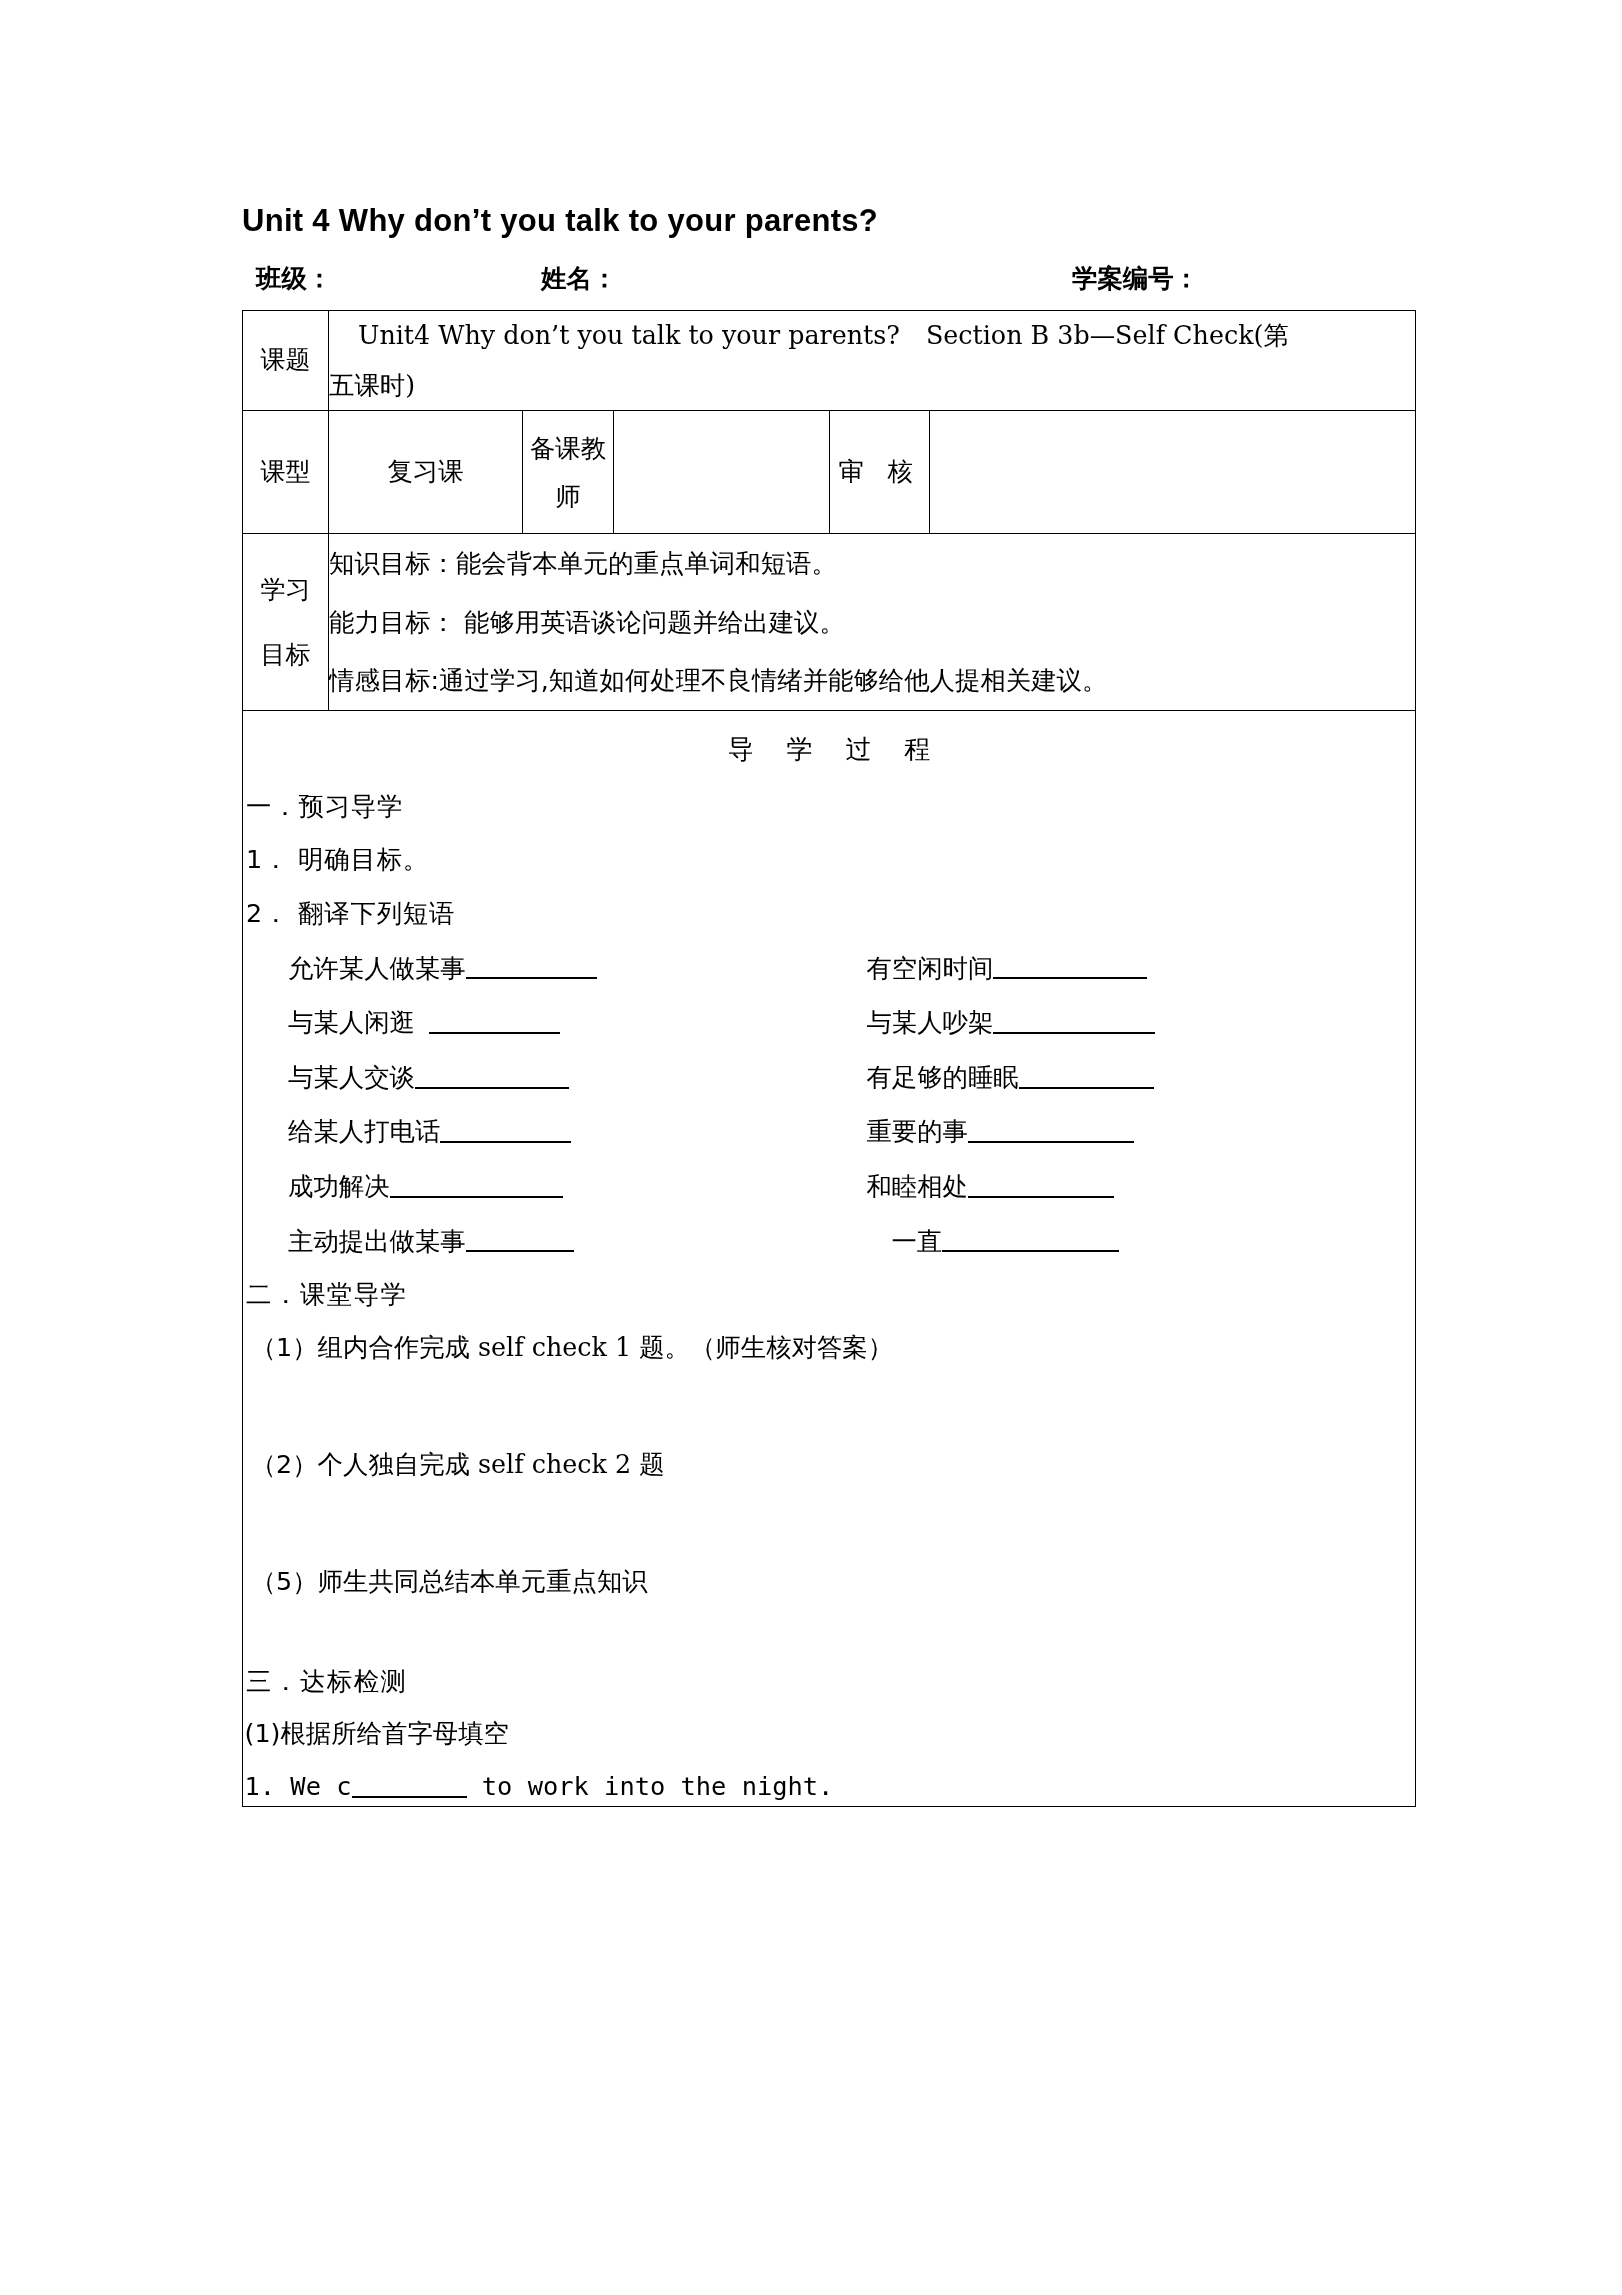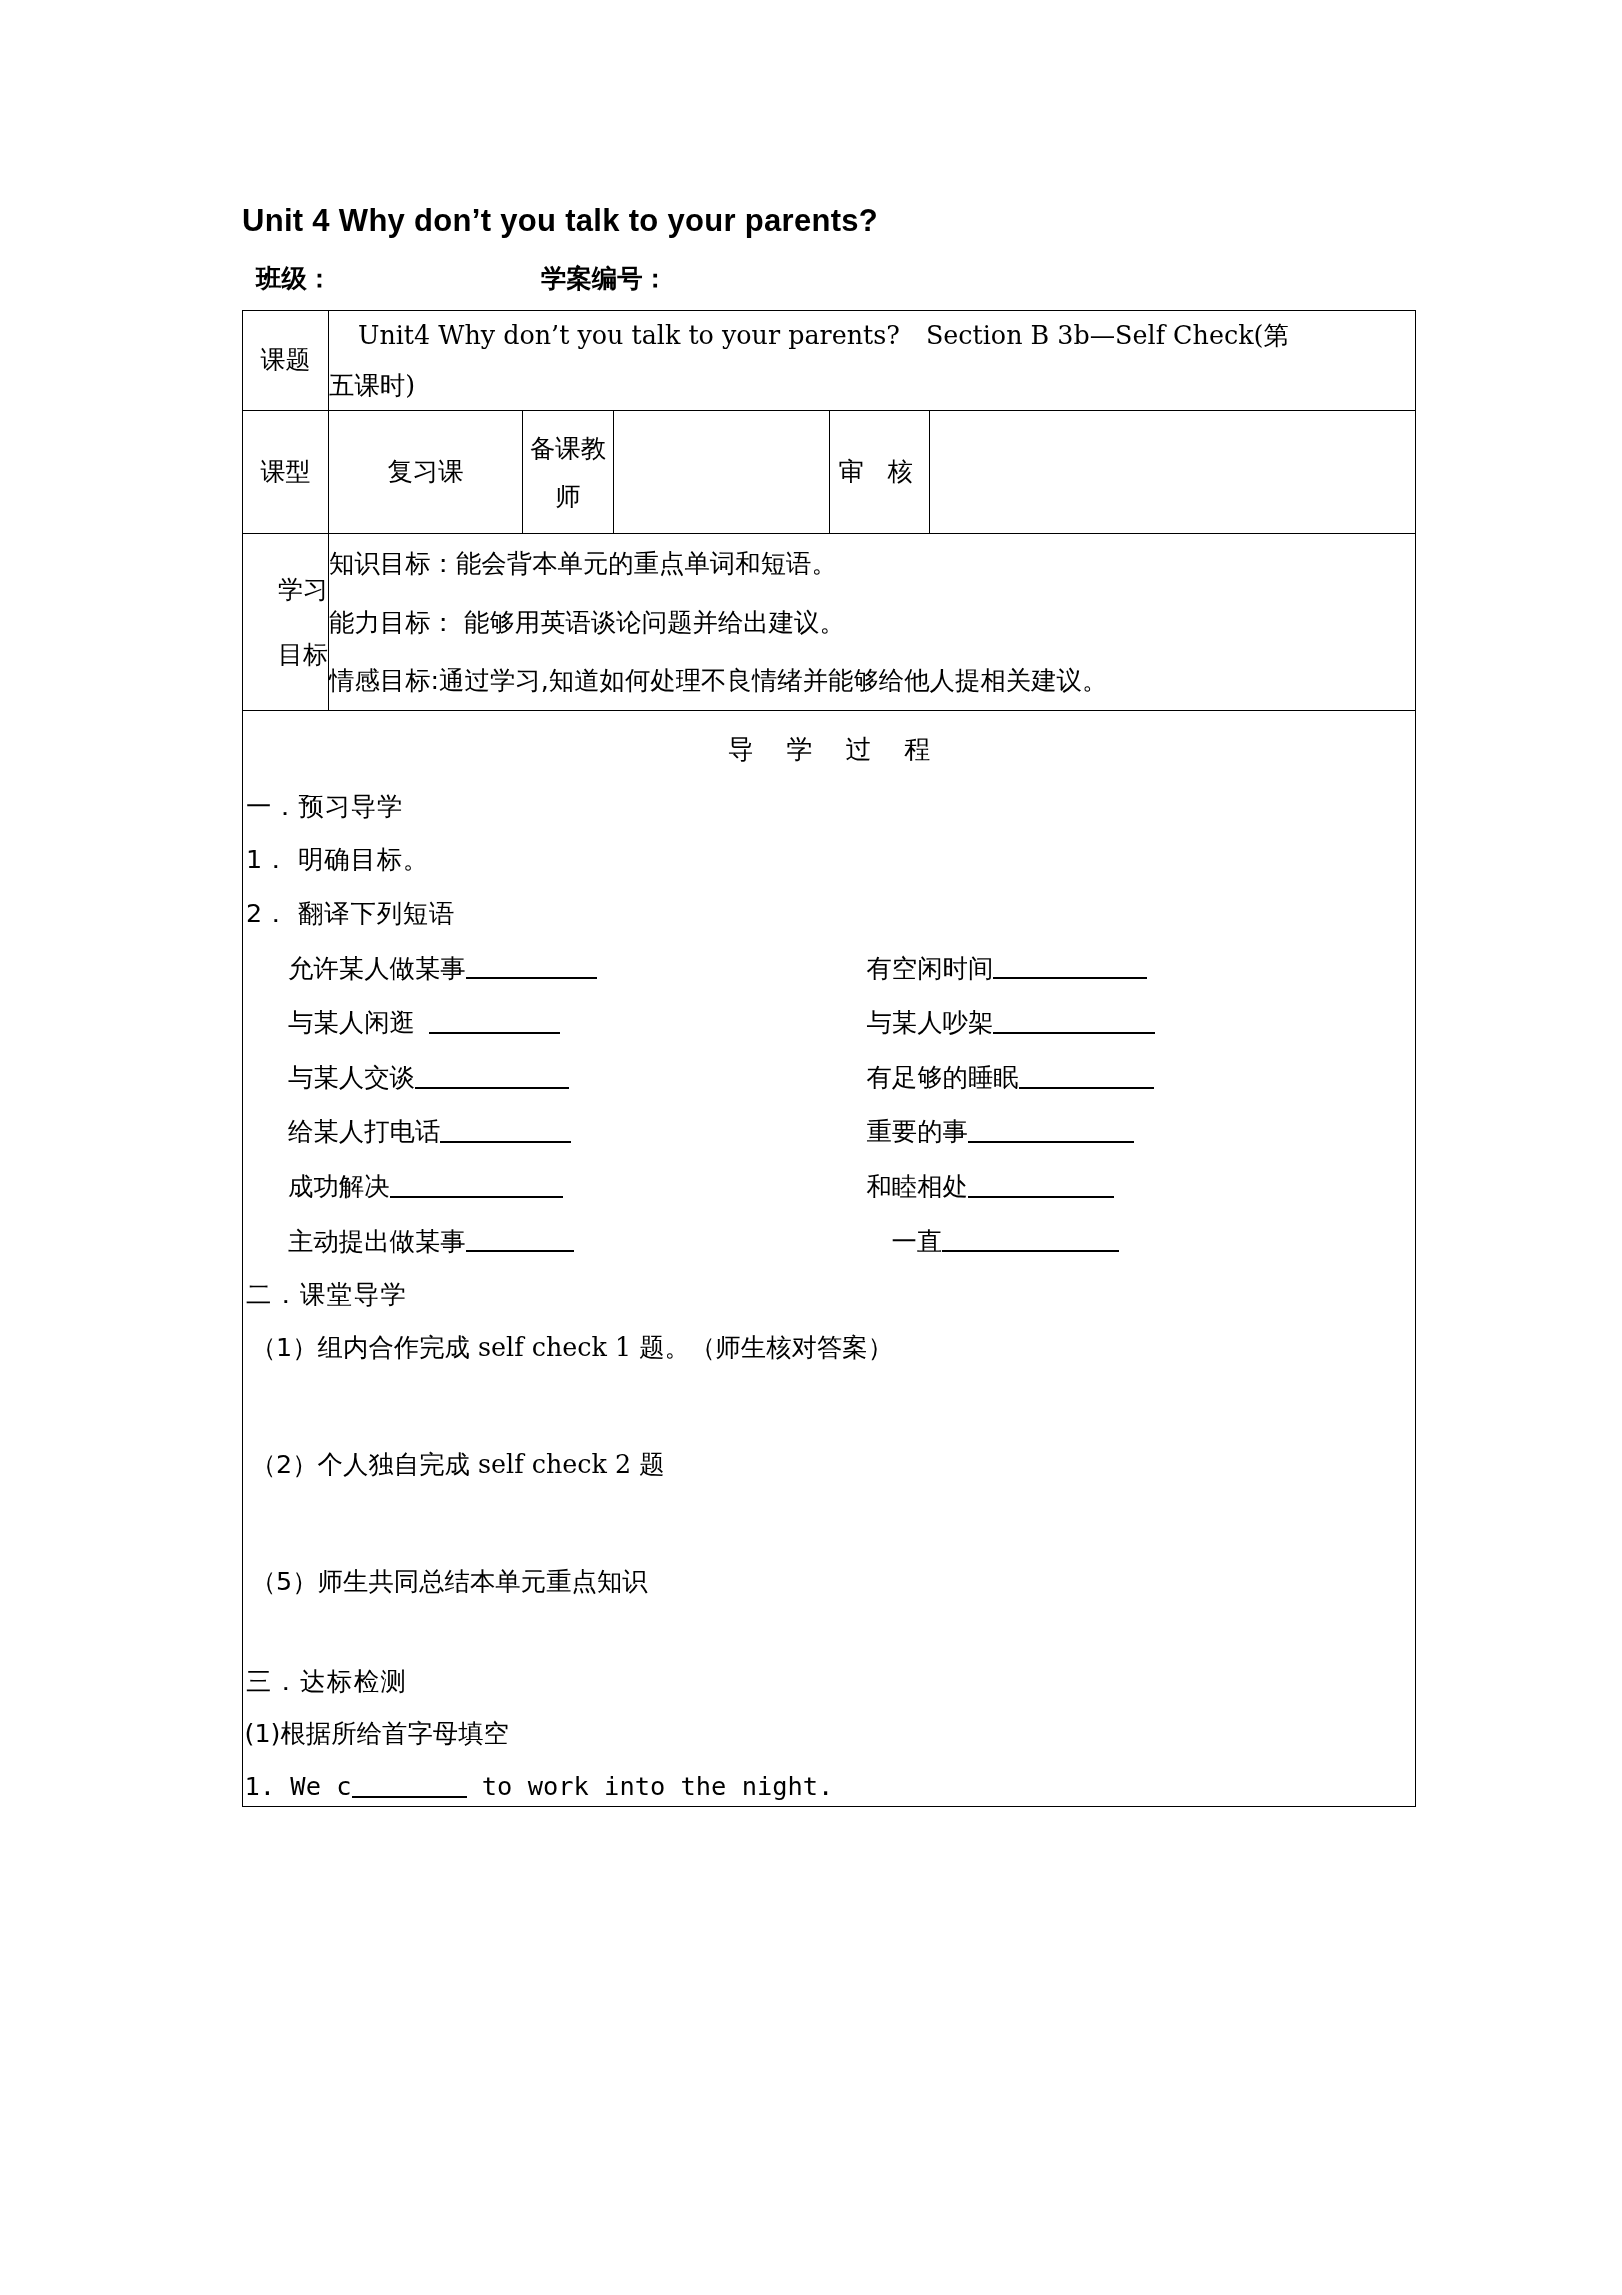--- a/index.html
+++ b/index.html
@@ -96,21 +96,21 @@
     width: 100px;
     text-align: center;
     font-size: 25.4px;
     letter-spacing: 7.7px;
     padding-left: 6.2px;
   }
   .audit-val { }
 
   
   .goal-lbl {
-    text-align: right;
+    text-align: center;
     font-size: 25px;
     line-height: 2.6;
     padding: 6.2px 1.5px;
   }
   .goals-cell {
     padding: 14px 9.2px 17px 12.3px;
     font-size: 25.4px;
     line-height: 2.3;
     font-family: "DejaVu Sans", "Liberation Sans", sans-serif;
   }
@@ -198,20 +198,21 @@
 </style>
 </head>
 <body>
 
 <div class="page">
 
   <div class="doc-title">Unit 4 Why don’t you talk to your parents?</div>
 
   <div class="meta-row">
     <span class="m-class">班级：</span>
+    <span class="m-name">姓名：</span>
     <span class="m-no">学案编号：</span>
   </div>
 
   <table class="sheet">
     <colgroup>
       <col style="width:86px">
       <col style="width:194px">
       <col style="width:91px">
       <col style="width:216px">
       <col style="width:100px">

